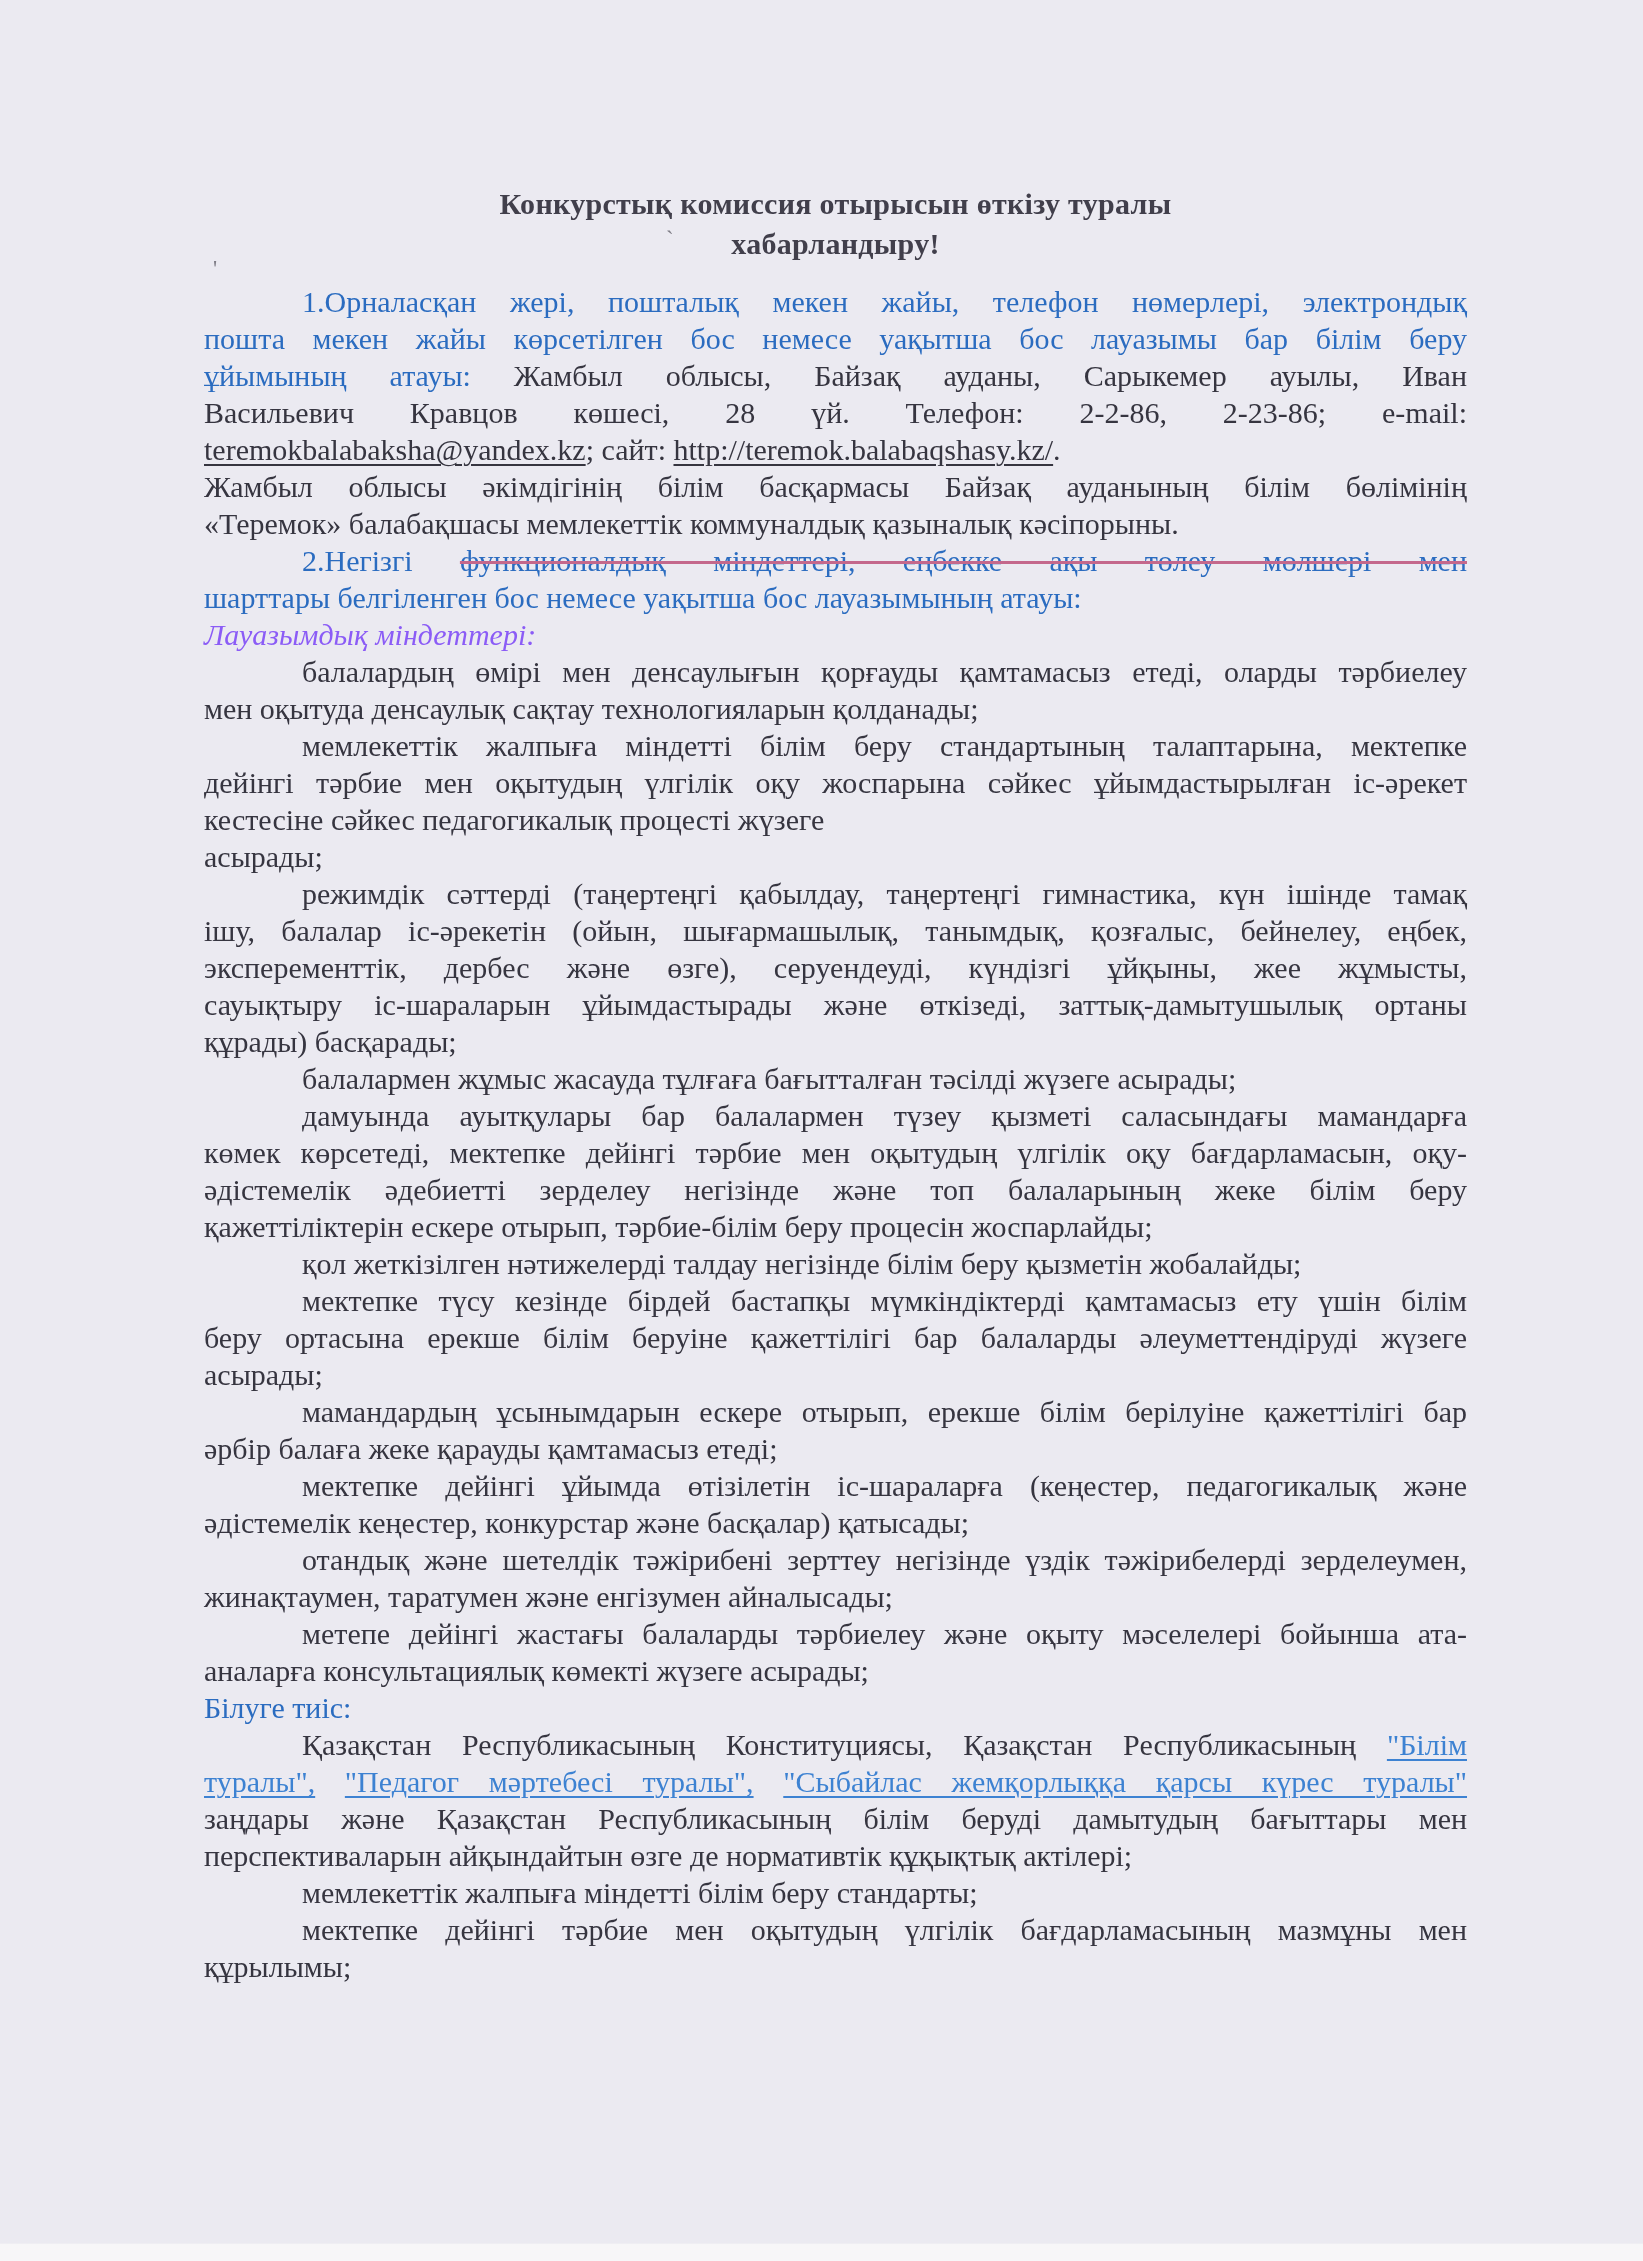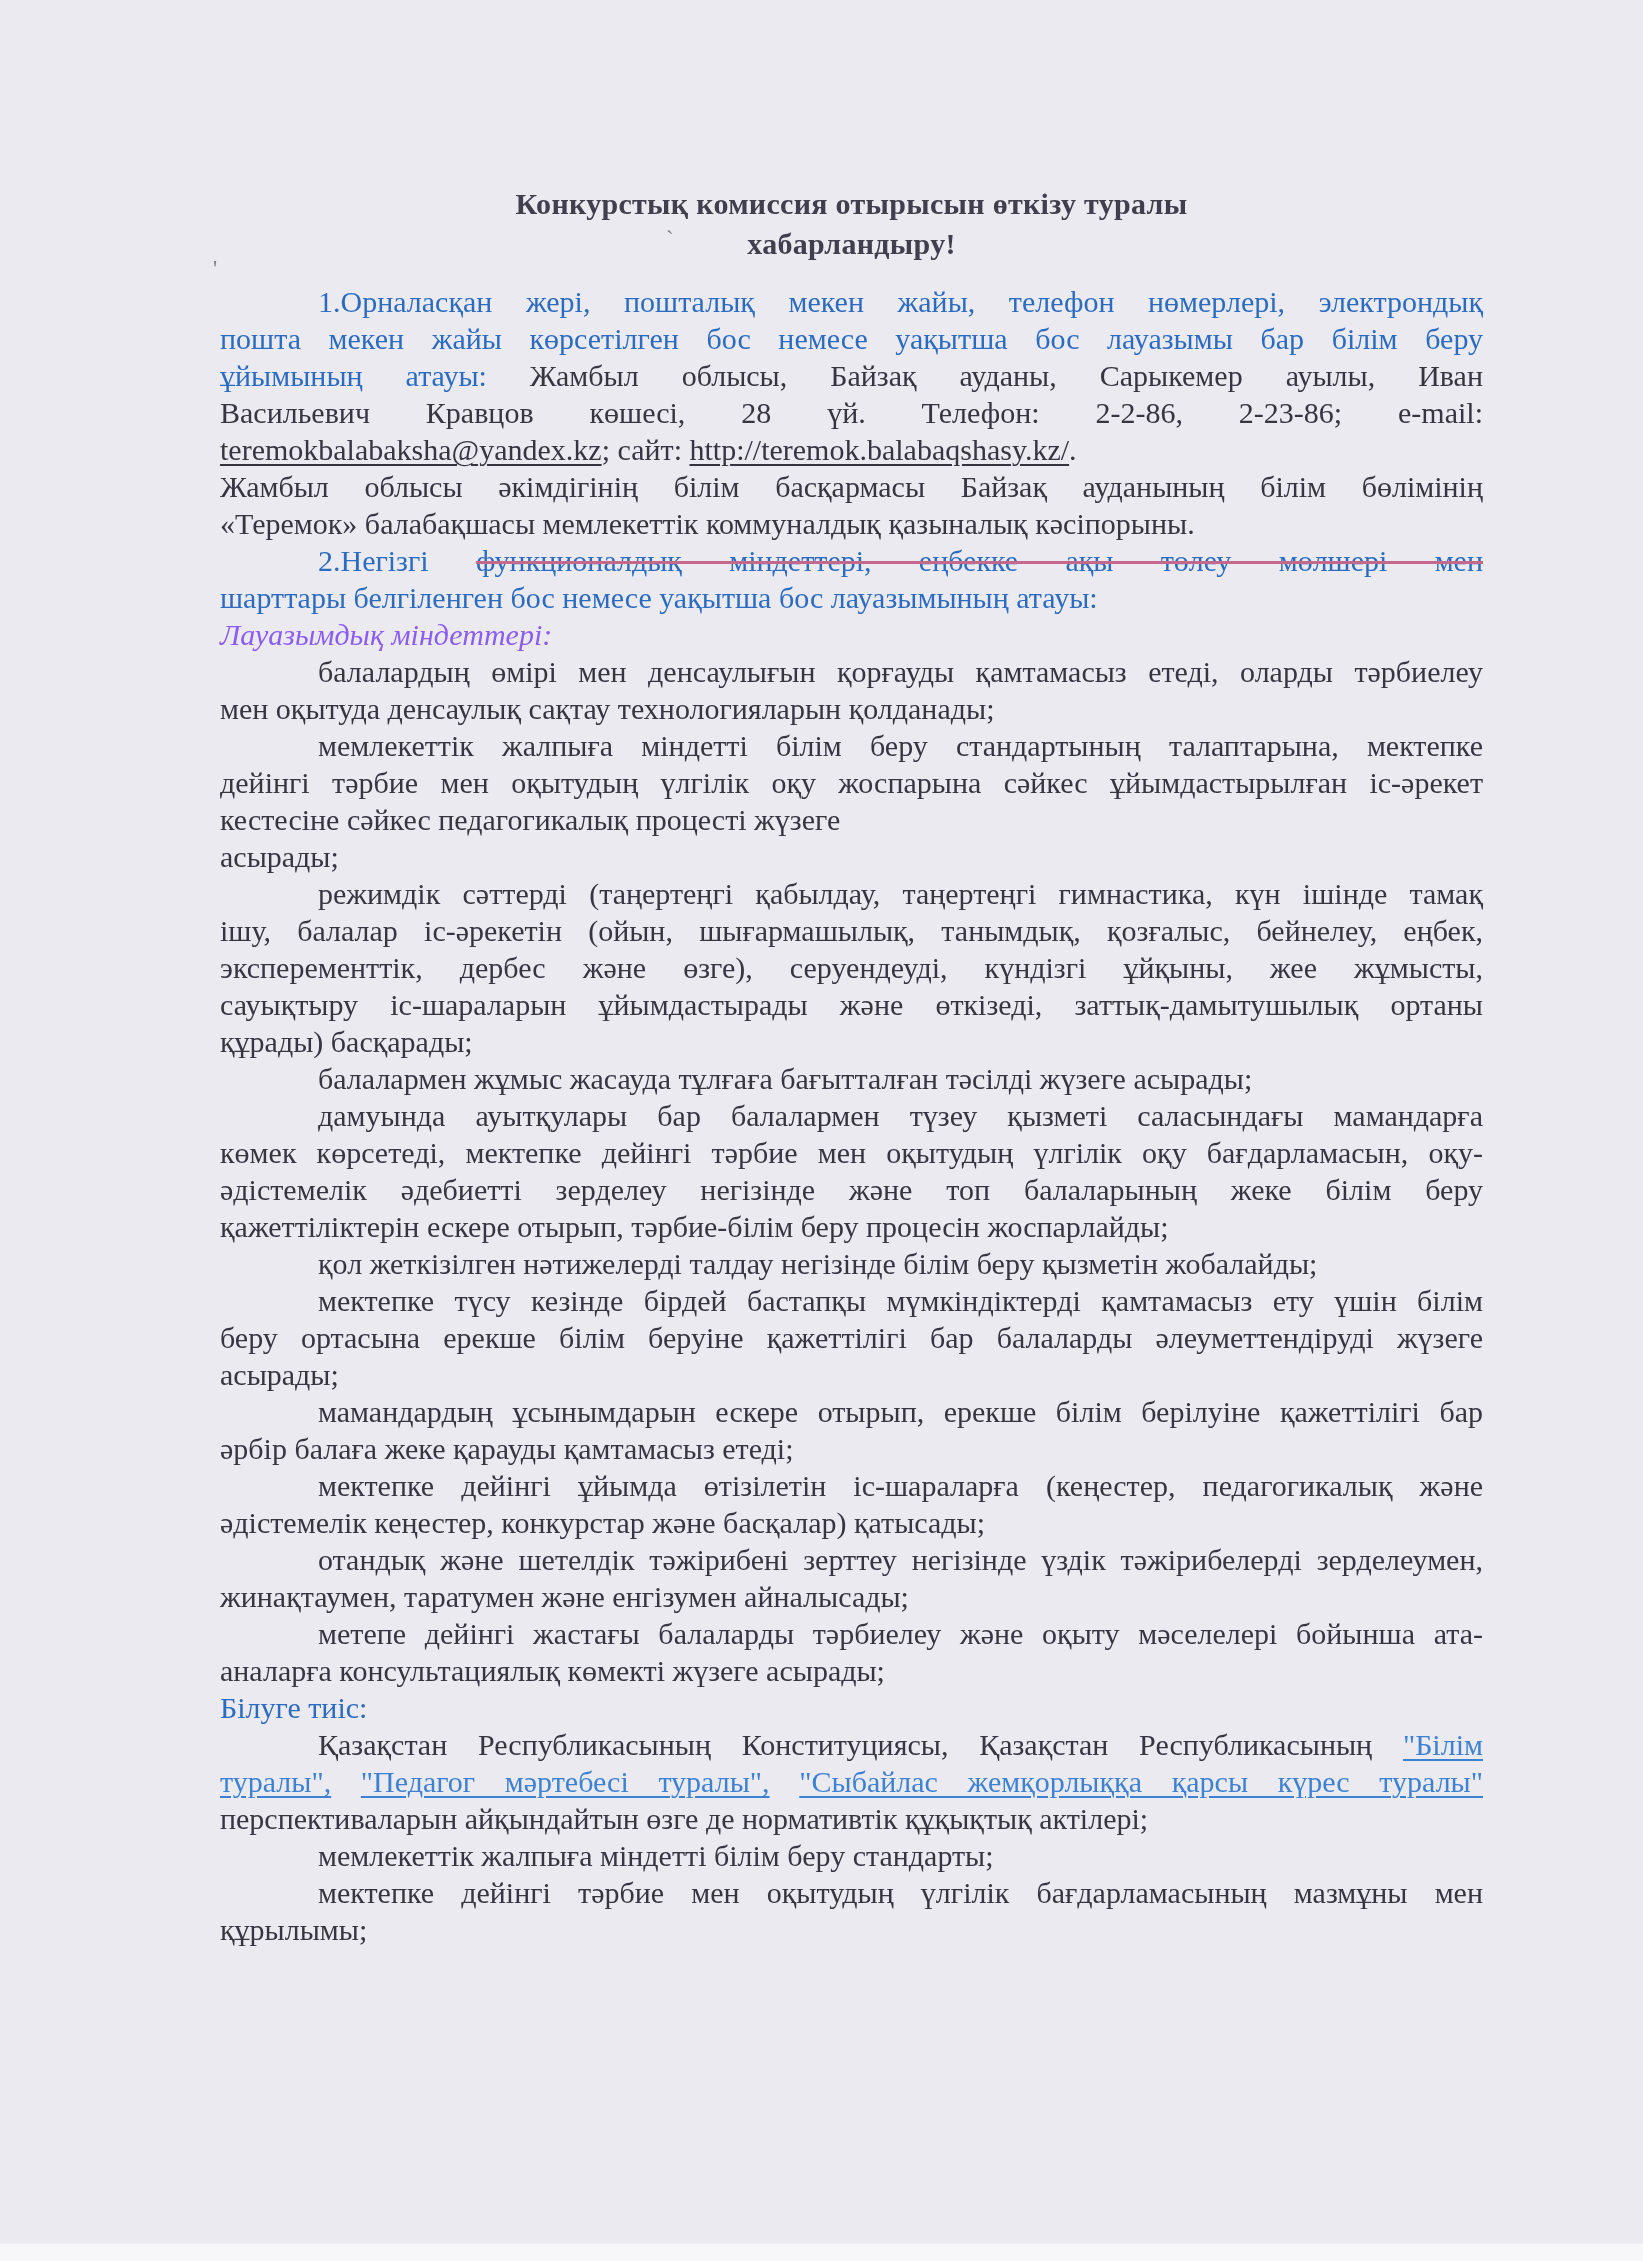--- a/index.html
+++ b/index.html
@@ -11,21 +11,21 @@
     background:#ebeaf1;
     overflow:hidden;
   }
   
   .bottom-strip{
     position:absolute;left:0;bottom:0;width:100%;height:17px;
     background:#f7f6f8;border-top:0.6px solid #efeef3;
   }
   .content{
     position:absolute;
-    left:220px;top:0;
+    left:204px;top:0;
     width:1263px;
   }
   .title{
     margin-top:184px;
     text-align:center;
     font-size:30px;
     font-weight:bold;
     line-height:40px;
     color:#413f4b;
     letter-spacing:0.3px;
@@ -123,20 +123,21 @@
         <div class="line"><span class="rk">әрбір балаға жеке қарауды қамтамасыз етеді;</span></div>
         <div class="line just ind"><span class="rk">мектепке дейінгі ұйымда өтізілетін іс-шараларға (кеңестер, педагогикалық және</span></div>
         <div class="line"><span class="rk">әдістемелік кеңестер, конкурстар және басқалар) қатысады;</span></div>
         <div class="line just ind"><span class="rk">отандық және шетелдік тәжірибені зерттеу негізінде үздік тәжірибелерді зерделеумен,</span></div>
         <div class="line"><span class="rk">жинақтаумен, таратумен және енгізумен айналысады;</span></div>
         <div class="line just ind"><span class="rk">метепе дейінгі жастағы балаларды тәрбиелеу және оқыту мәселелері бойынша ата-</span></div>
         <div class="line"><span class="rk">аналарға консультациялық көмекті жүзеге асырады;</span></div>
         <div class="line"><span class="rbb">Білуге тиіс:</span></div>
         <div class="line just ind"><span class="rk">Қазақстан Республикасының Конституциясы, Қазақстан Республикасының </span><span class="rlk">"Білім</span></div>
         <div class="line just"><span class="rlk">туралы",</span><span class="rk"> </span><span class="rlk">"Педагог мәртебесі туралы",</span><span class="rk"> </span><span class="rlk">"Сыбайлас жемқорлыққа қарсы күрес туралы"</span></div>
+        <div class="line just"><span class="rk">заңдары және Қазақстан Республикасының білім беруді дамытудың бағыттары мен</span></div>
         <div class="line"><span class="rk">перспективаларын айқындайтын өзге де нормативтік құқықтық актілері;</span></div>
         <div class="line ind"><span class="rk">мемлекеттік жалпыға міндетті білім беру стандарты;</span></div>
         <div class="line just ind"><span class="rk">мектепке дейінгі тәрбие мен оқытудың үлгілік бағдарламасының мазмұны мен</span></div>
         <div class="line"><span class="rk">құрылымы;</span></div>
       </div>
   </div>
 
   <div class="bottom-strip"></div>
 </div>
 

